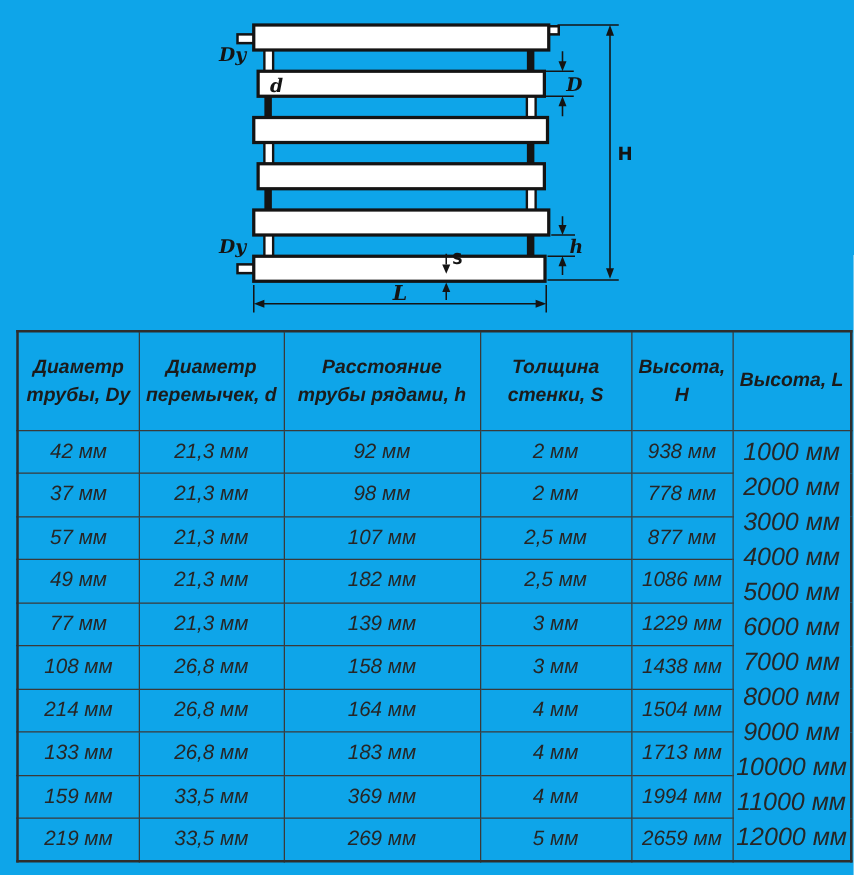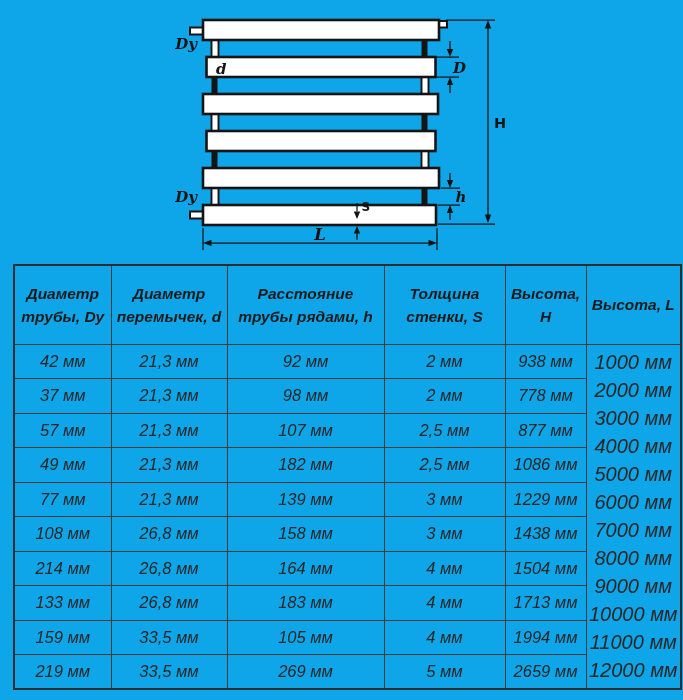--- a/index.html
+++ b/index.html
@@ -198,21 +198,21 @@
       <tr>
         <td>133 мм</td>
         <td>26,8 мм</td>
         <td>183 мм</td>
         <td>4 мм</td>
         <td>1713 мм</td>
       </tr>
       <tr>
         <td>159 мм</td>
         <td>33,5 мм</td>
-        <td>105 мм</td>
+        <td>369 мм</td>
         <td>4 мм</td>
         <td>1994 мм</td>
       </tr>
       <tr>
         <td>219 мм</td>
         <td>33,5 мм</td>
         <td>269 мм</td>
         <td>5 мм</td>
         <td>2659 мм</td>
       </tr>

